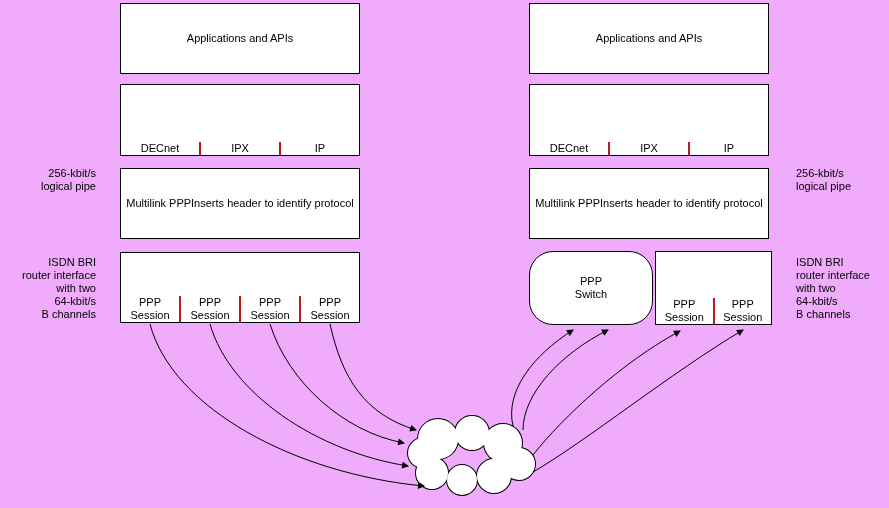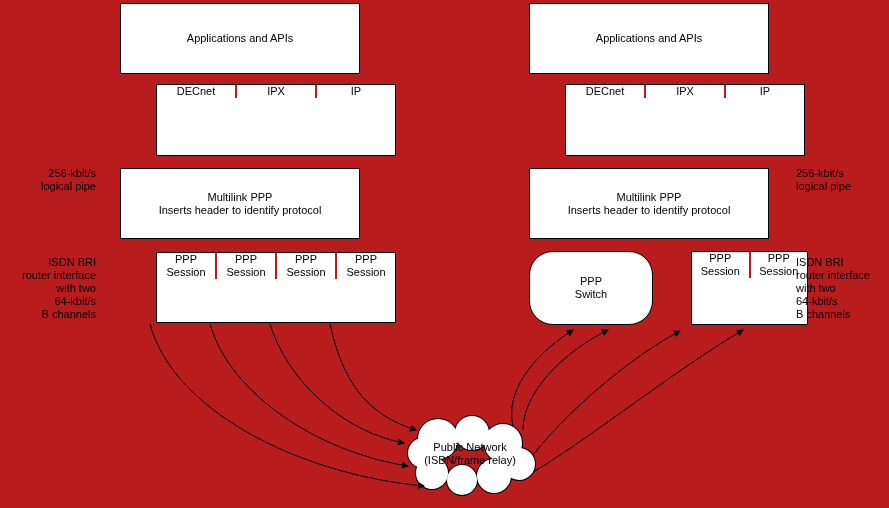--- a/index.html
+++ b/index.html
@@ -1,35 +1,35 @@
 <!DOCTYPE html>
 <html><head>
 <meta charset="utf-8">
 <style>
   html,body{margin:0;padding:0;background:#fff;}
   .canvas{
-    position:relative;width:889px;height:508px;background:#b91c1c;
+    position:relative;width:889px;height:508px;background:#f0abfc;
     font-family:"Liberation Sans","DejaVu Sans",sans-serif;
     font-size:11px;color:#000;line-height:13px;overflow:hidden;
   }
   .overlay{position:absolute;left:0;top:0;width:889px;height:508px;}
   .box{
     position:absolute;box-sizing:border-box;border:1px solid #000;background:#fff;
     display:flex;align-items:center;justify-content:center;text-align:center;
   }
   .row{
     position:absolute;box-sizing:border-box;border:1px solid #000;background:#fff;
-    display:flex;align-items:flex-start;margin-left:36px;
+    display:flex;align-items:flex-end;
   }
   .cell{
     flex:1;display:flex;align-items:center;justify-content:center;
     text-align:center;white-space:pre-line;
   }
   .cell + .cell{border-left:2px solid #b91c1c;}
-  .multilink{flex-direction:column;}
+  .multilink{flex-direction:row;}
   .rounded{border-radius:24px;white-space:pre-line;}
   .sidelabel{position:absolute;white-space:pre-line;}
   .alignr{text-align:right;}
   .alignl{text-align:left;}
   .cloudtext{position:absolute;text-align:center;white-space:pre-line;}
   
   .l-apps{left:120px;top:3px;width:240px;height:71px;}
   .l-prot{left:120px;top:84px;width:240px;height:72px;}
   .l-ml{left:120px;top:168px;width:240px;height:71px;}
   .l-sess{left:120px;top:252px;width:240px;height:71px;}
@@ -154,16 +154,14 @@
 64-kbit/s
 B channels</div>
   <div class="sidelabel alignl lbl-pipe-right">256-kbit/s
 logical pipe</div>
   <div class="sidelabel alignl lbl-isdn-right">ISDN BRI
 router interface
 with two
 64-kbit/s
 B channels</div>
 
-  <div class="cloudtext lbl-cloud">Public Network
-(ISDN/frame relay)</div>
 
 </div>
 
 </body></html>

